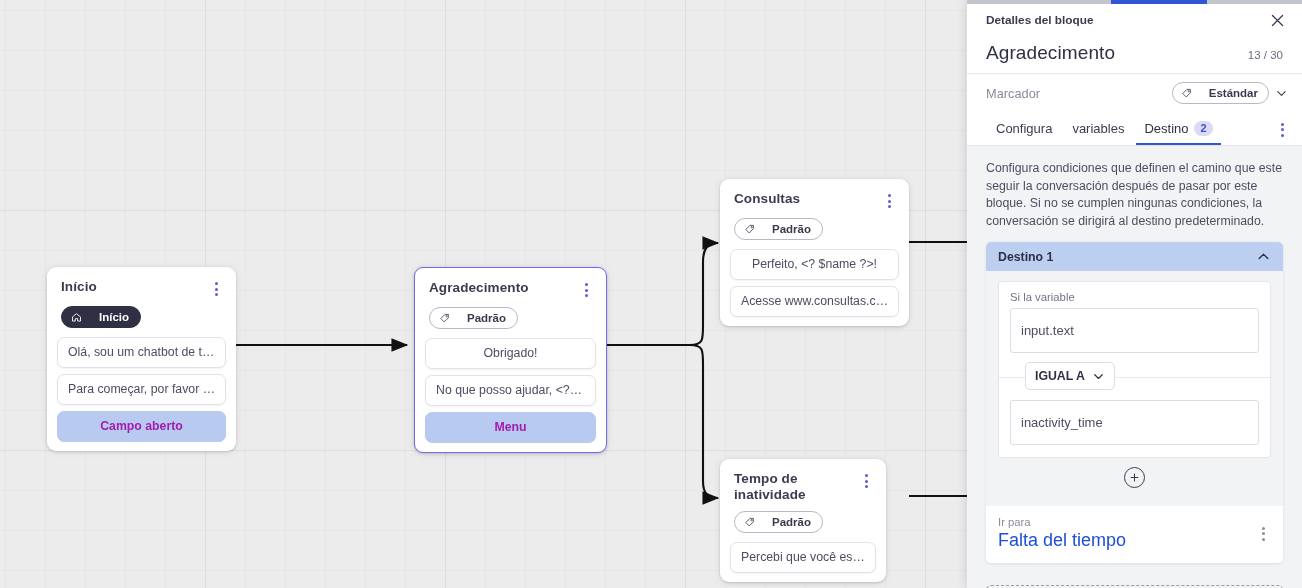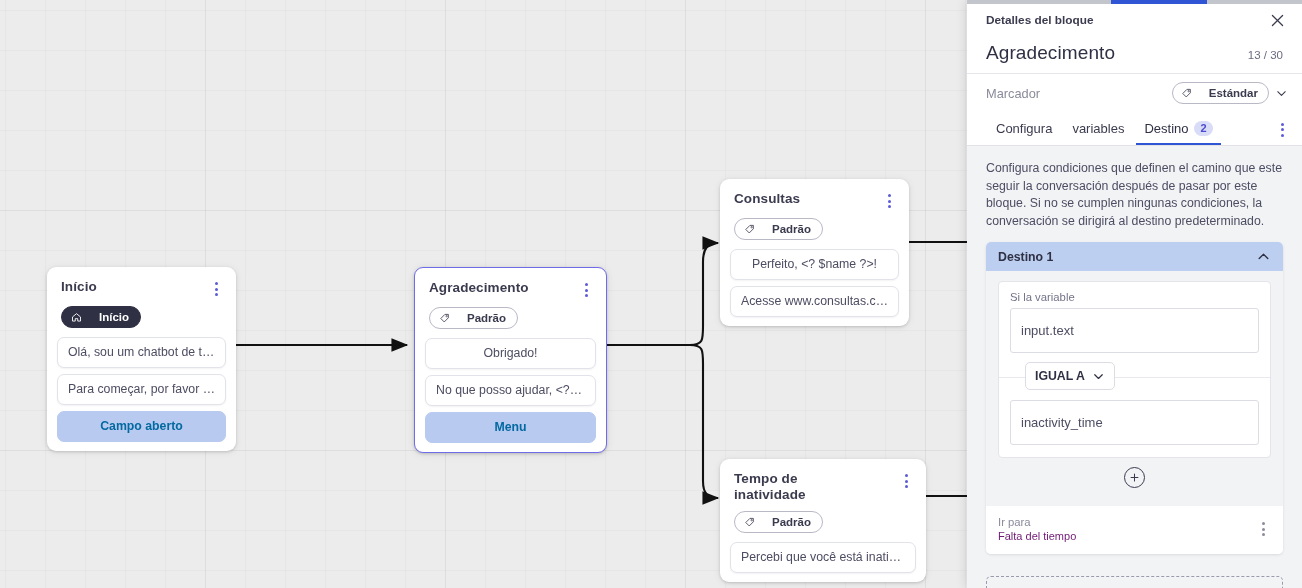--- a/index.html
+++ b/index.html
@@ -123,21 +123,21 @@
     padding: 7px 10px;
     white-space: nowrap;
     overflow: hidden;
     text-overflow: ellipsis;
     box-shadow: 0 1px 2px rgba(0,0,0,0.05);
     line-height: 15px;
   }
   .msg.highlight {
     background: #b9caf0;
     border-color: #b9caf0;
-    color: #0369a1;
+    color: #a21caf;
     font-weight: 600;
     box-shadow: none;
   }
 
   
   #panel {
     position: absolute;
     right: 0; top: 0;
     width: 335px;
     height: 588px;
@@ -377,22 +377,22 @@
     align-items: center;
     justify-content: space-between;
     padding: 10px 12px 12px 12px;
   }
   .goto-label {
     font-size: 11.3px;
     color: #8b8b9c;
     margin-bottom: 2px;
   }
   .goto-value {
-    font-size: 11px;
-    color: #701a75;
+    font-size: 18px;
+    color: #1d4ed8;
   }
   .goto-kebab {
     display: flex; flex-direction: column; gap: 2.5px;
     align-items: center; cursor: pointer; padding: 4px 6px;
   }
   .goto-kebab i {
     width: 3px; height: 3px; border-radius: 50%;
     background: #8b8b9c; display: block;
   }
 
@@ -502,21 +502,21 @@
         </svg>
         <span>Padrão</span>
       </span>
     </div>
     <div class="node-body">
       <div class="msg">Perfeito, &lt;? $name ?&gt;!</div>
       <div class="msg">Acesse www.consultas.com par...</div>
     </div>
   </div>
 
-  <div class="node" style="left:720px; top:459px; width:206px;">
+  <div class="node" style="left:720px; top:459px; width:166px;">
     <div class="node-head">
       <div class="node-title">Tempo de inatividade</div>
       <div class="kebab">
           <i></i>
           <i></i>
           <i></i>
         </div>
     </div>
     <div class="chip-row">
       <span class="chip light">

